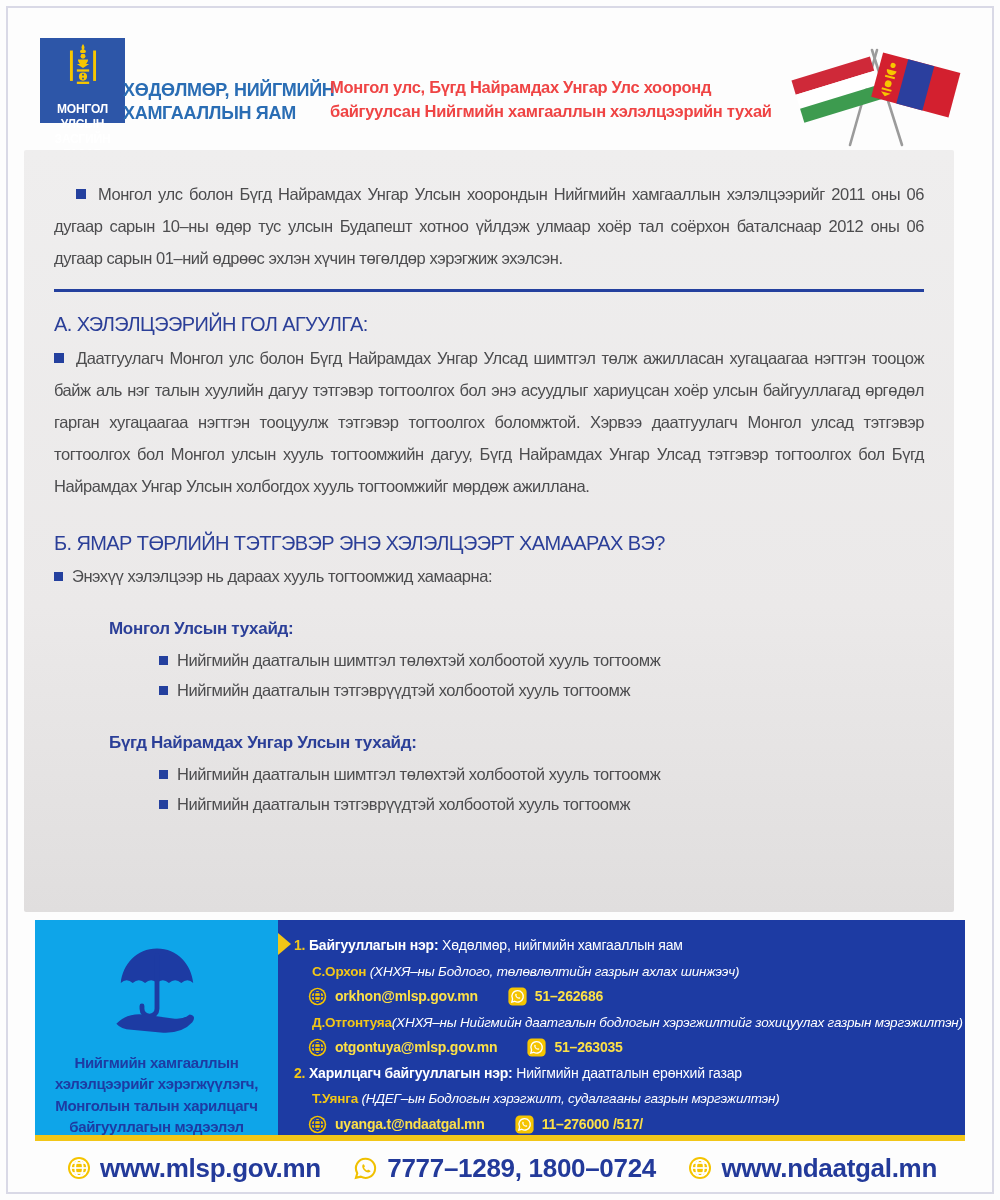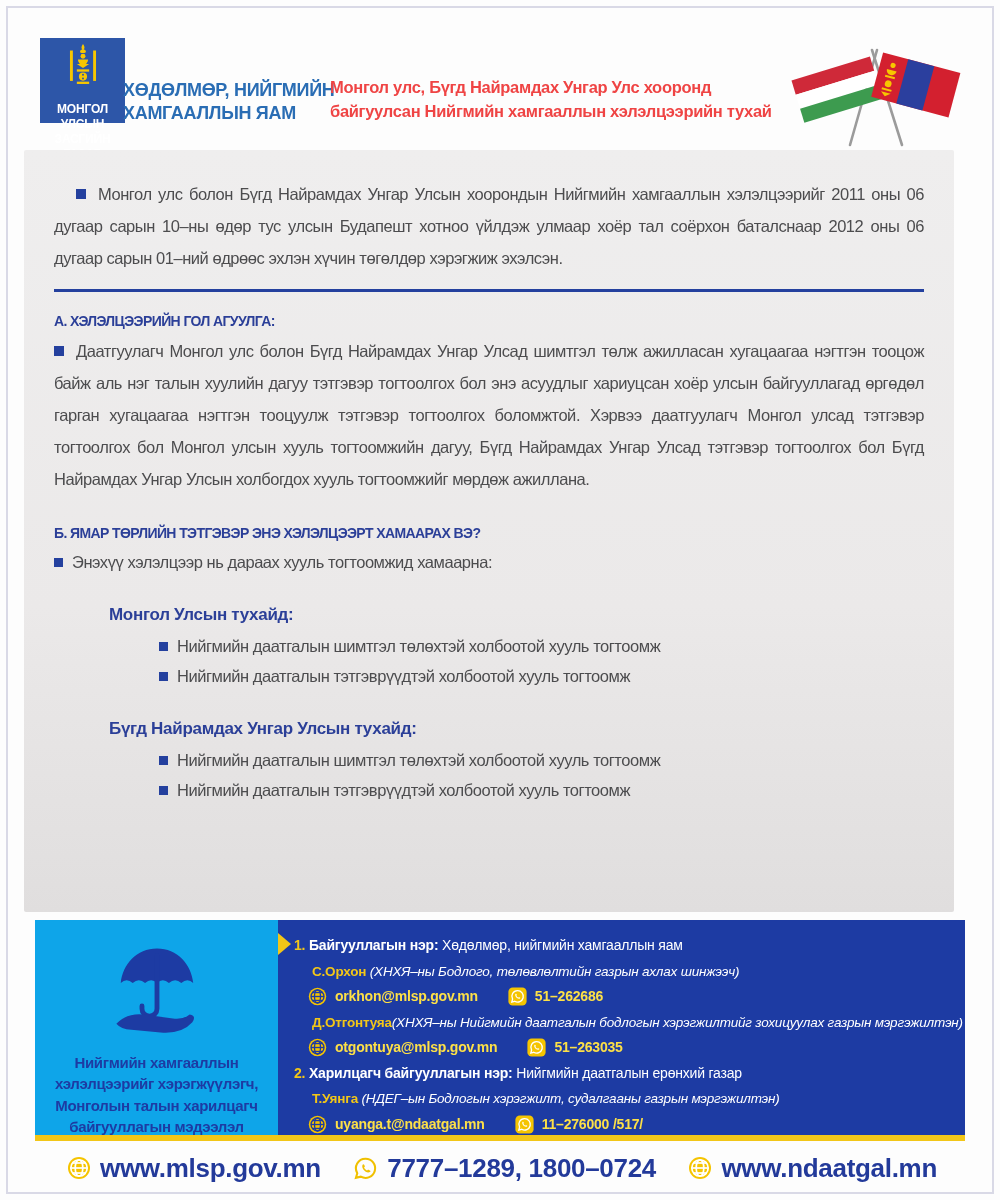--- a/index.html
+++ b/index.html
@@ -28,21 +28,21 @@
   .content{position:absolute;left:24px;top:150px;width:930px;height:762px;
     background:linear-gradient(180deg,#efeeee 0%,#ebe9e9 60%,#e0dede 100%);
     box-sizing:border-box;padding:28px 30px 0 30px;border-radius:2px;}
   .para{margin:0;text-align:justify;color:#4c4c4e;font-size:16.5px;
     line-height:32px;letter-spacing:-0.45px;}
   .para .ind{display:inline-block;width:22px;}
   .sq{display:inline-block;width:10px;height:10px;background:#24409e;
     margin-right:12px;transform:translateY(-1px);}
   .sq.sm{width:9px;height:9px;margin-right:9px;}
   .divider{height:3px;background:#24409e;margin:15px 0 0 0;}
-  h2{margin:21px 0 6px 0;color:#2b3f98;font-size:14px;font-weight:bold;
+  h2{margin:21px 0 6px 0;color:#2b3f98;font-size:20px;font-weight:normal;
     letter-spacing:-0.6px;}
   h3{margin:28px 0 6px 55px;color:#2b3f98;font-size:17px;font-weight:bold;
     letter-spacing:-0.3px;}
   ul.lawlist{list-style:none;margin:4px 0 14px 0;padding:0 0 0 105px;}
   ul.lawlist li{color:#4c4c4e;font-size:16.5px;line-height:30px;letter-spacing:-0.45px;}
   .lead-line{margin:6px 0 18px 0;color:#4c4c4e;font-size:16.5px;
     line-height:30px;letter-spacing:-0.45px;}
 
   
   .bottom{position:absolute;left:35px;top:920px;width:930px;height:215px;display:flex;}

